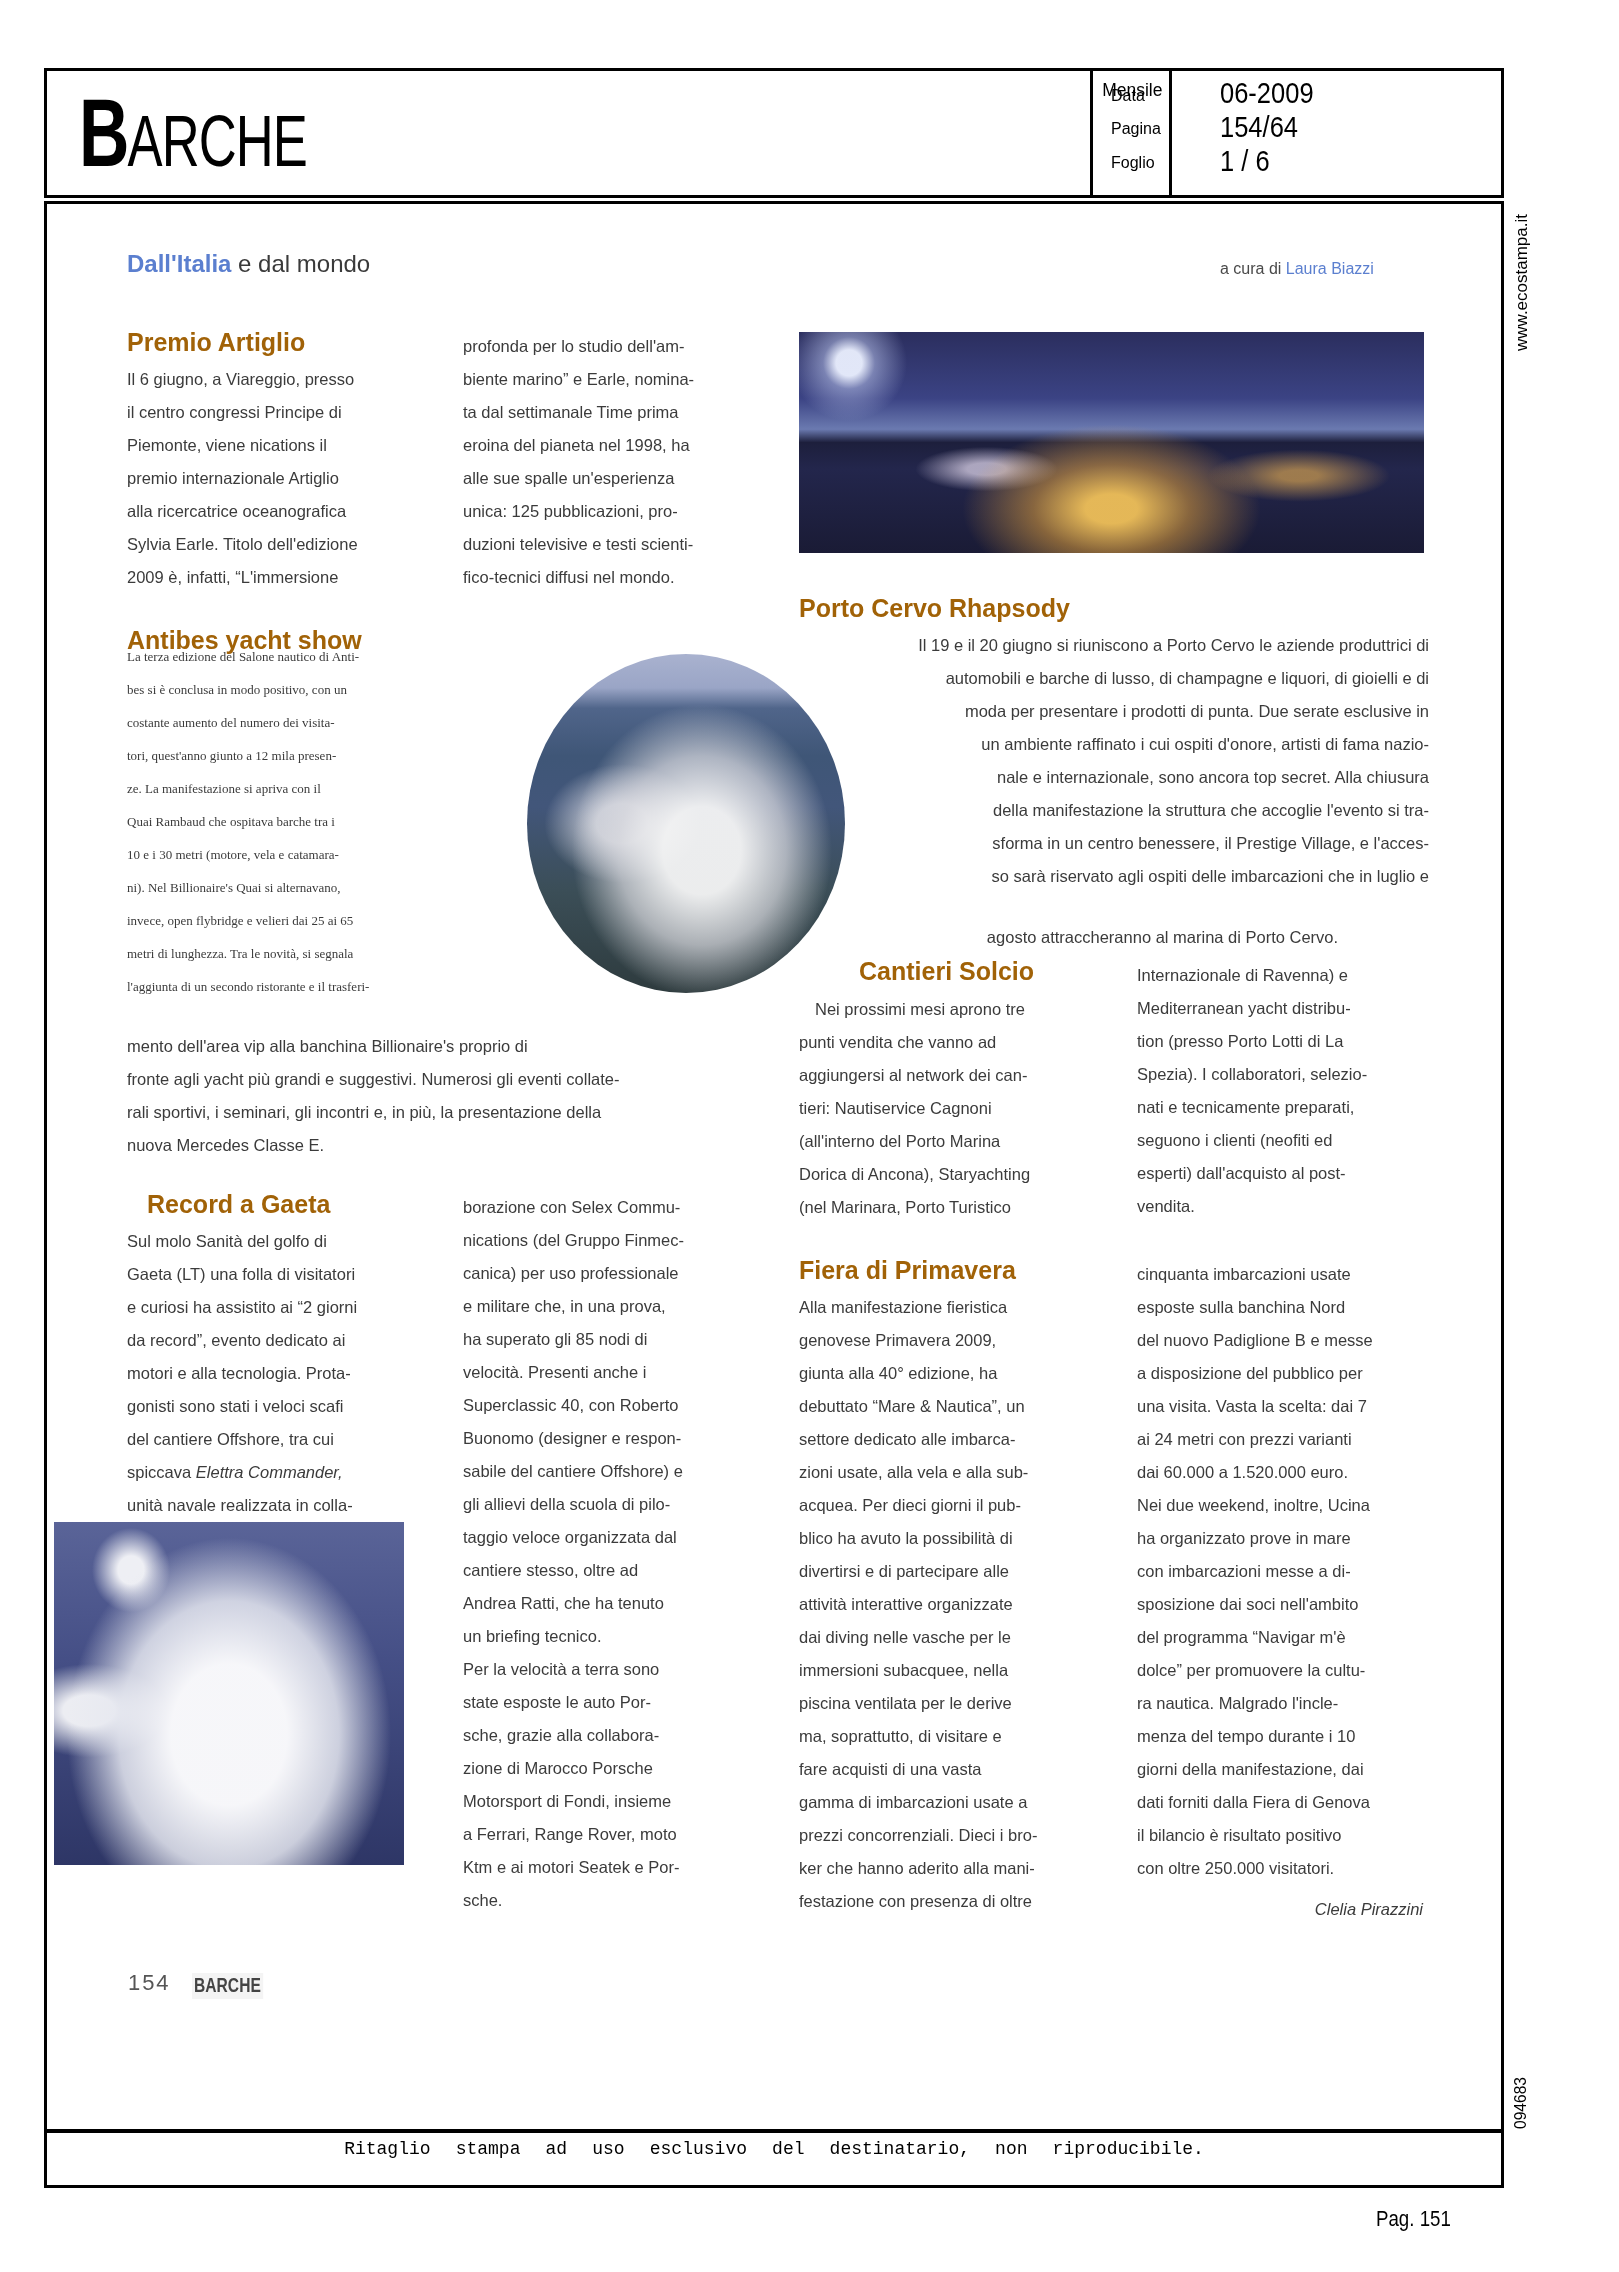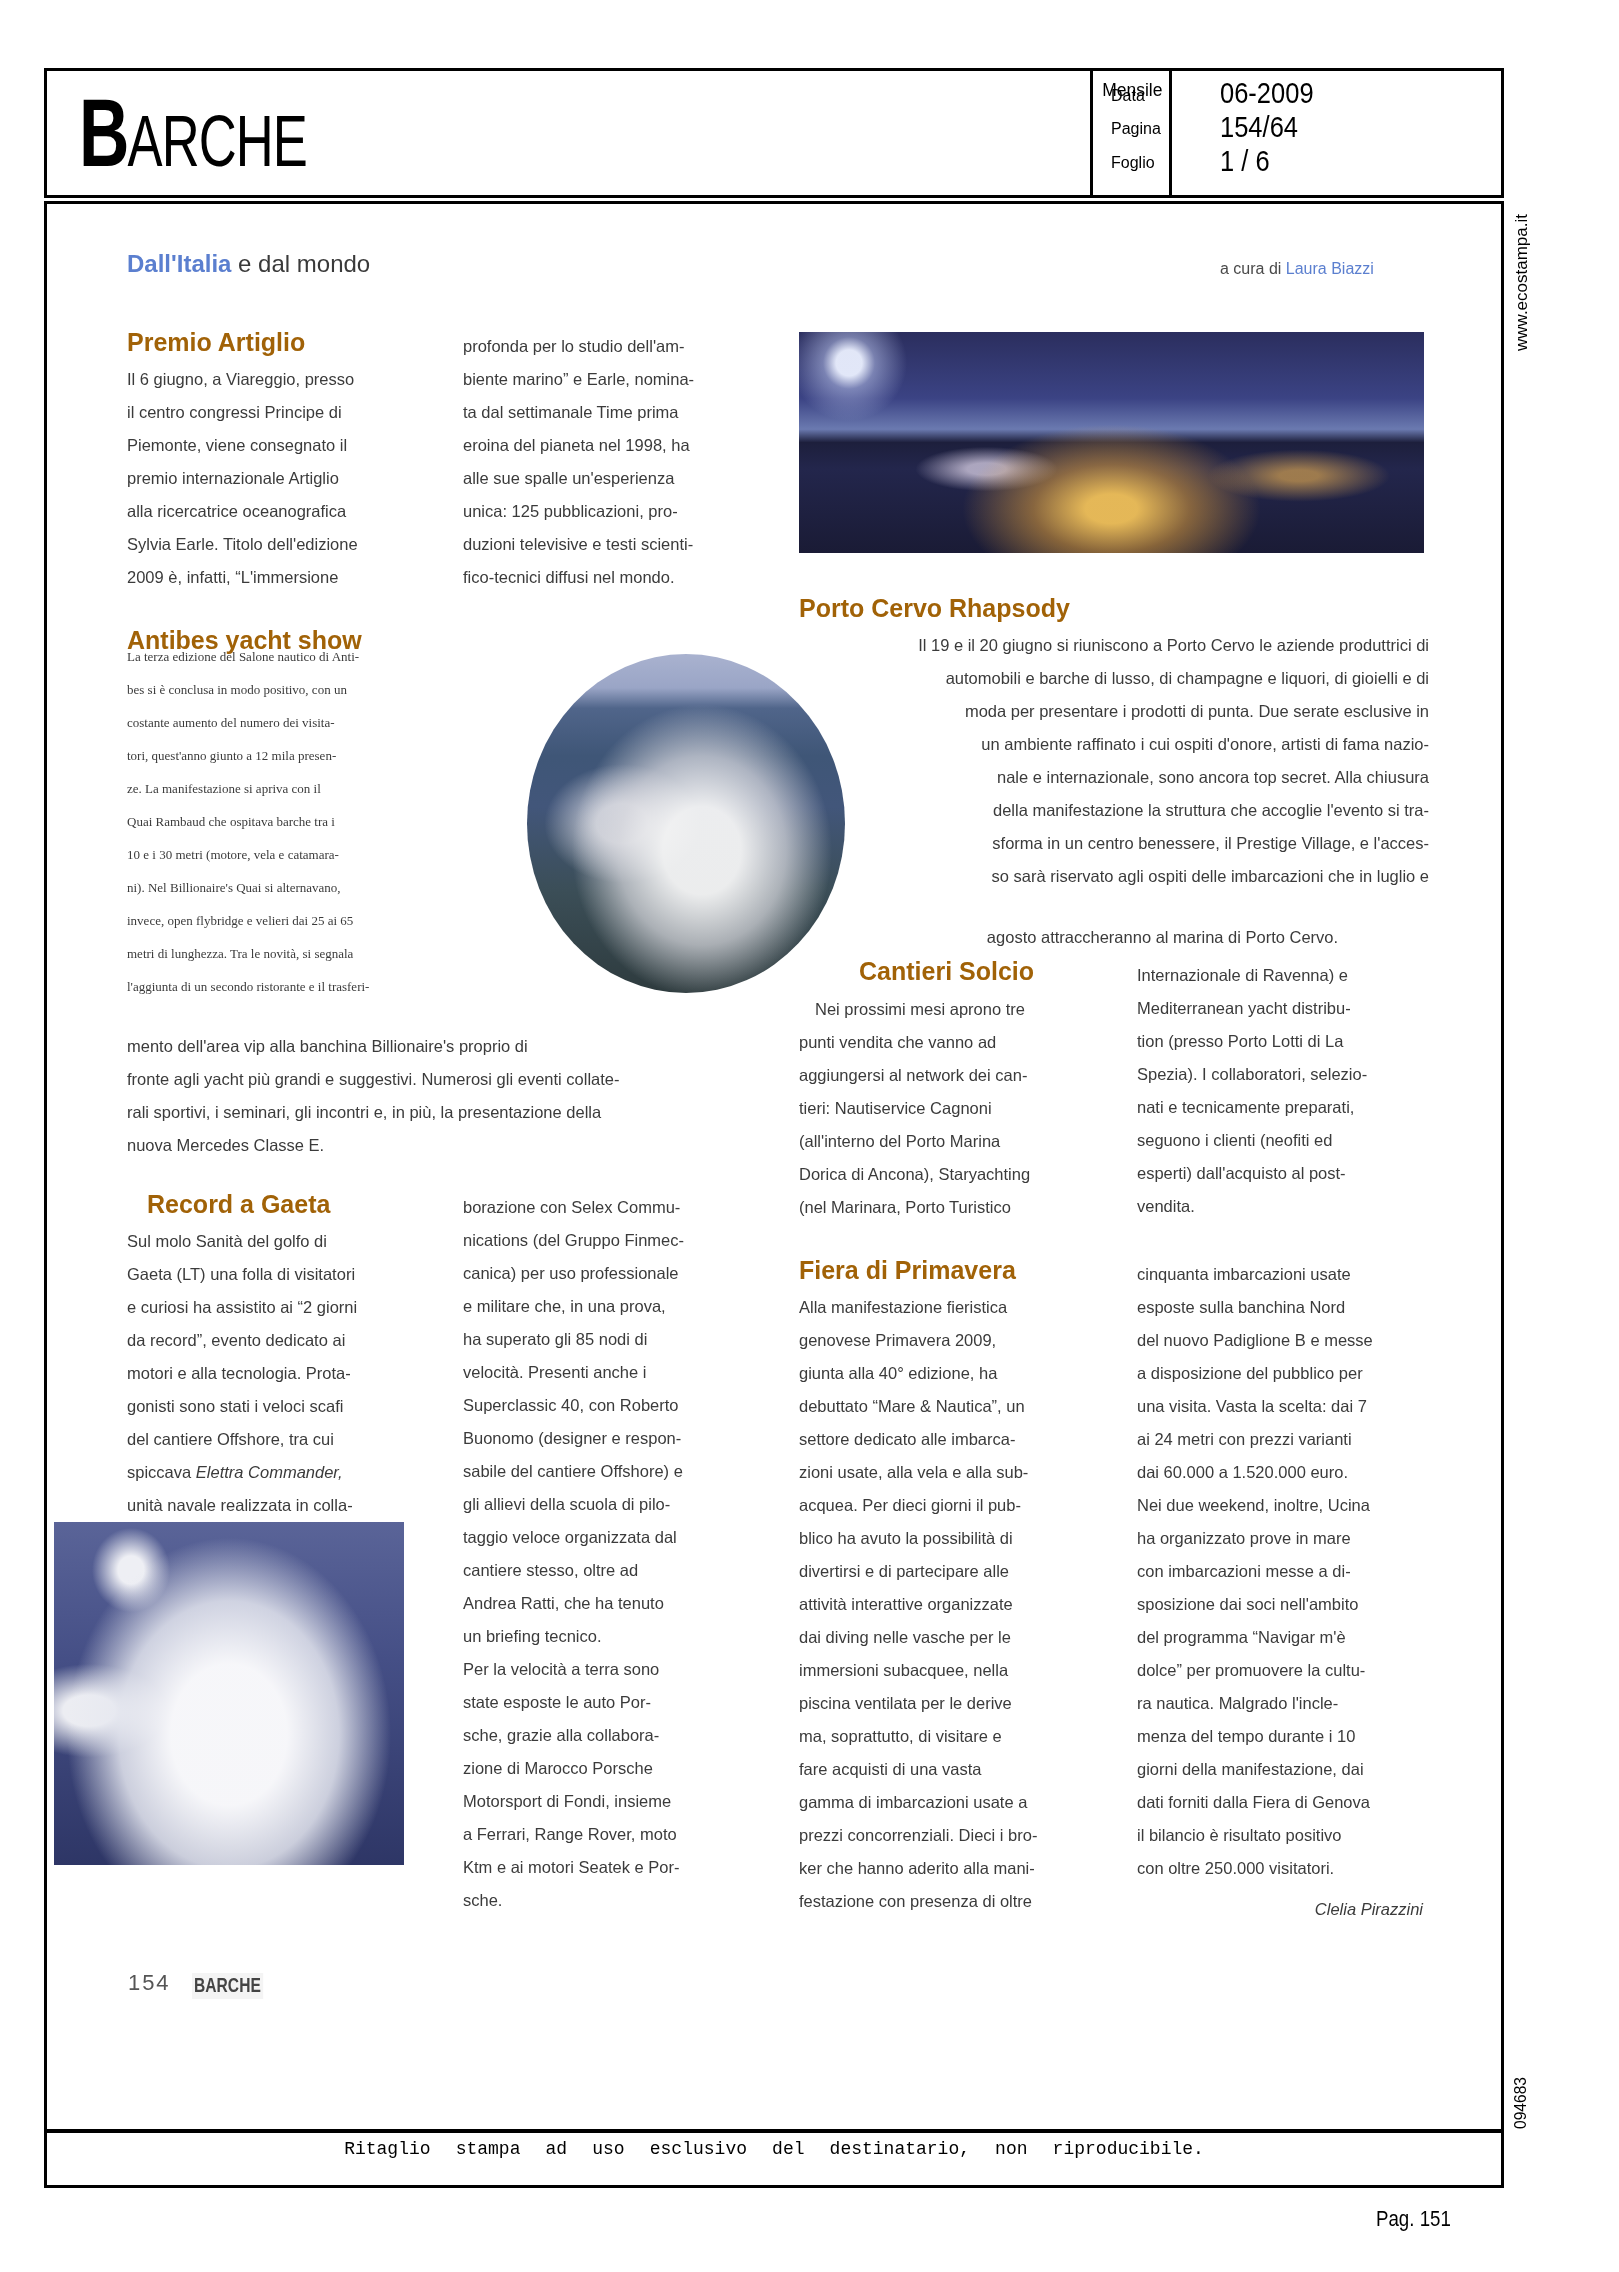--- a/index.html
+++ b/index.html
@@ -94,21 +94,21 @@
   <span class="accent">Dall'Italia</span><span class="rest"> e dal mondo</span>
 </div>
 <div class="abs curator">
   <span>a cura di </span><span class="name">Laura Biazzi</span>
 </div>
 
 <div class="abs h" style="left:127px;top:328px;">Premio Artiglio</div>
 <div class="abs col" style="left:127px;top:363px;">
   <div>Il 6 giugno, a Viareggio, presso</div>
   <div>il centro congressi Principe di</div>
-  <div>Piemonte, viene consegnato il</div>
+  <div>Piemonte, viene nications il</div>
   <div>premio internazionale Artiglio</div>
   <div>alla ricercatrice oceanografica</div>
   <div>Sylvia Earle. Titolo dell'edizione</div>
   <div>2009 è, infatti, “L'immersione</div>
 </div>
 <div class="abs col" style="left:463px;top:330px;">
   <div>profonda per lo studio dell'am-</div>
   <div>biente marino” e Earle, nomina-</div>
   <div>ta dal settimanale Time prima</div>
   <div>eroina del pianeta nel 1998, ha</div>

